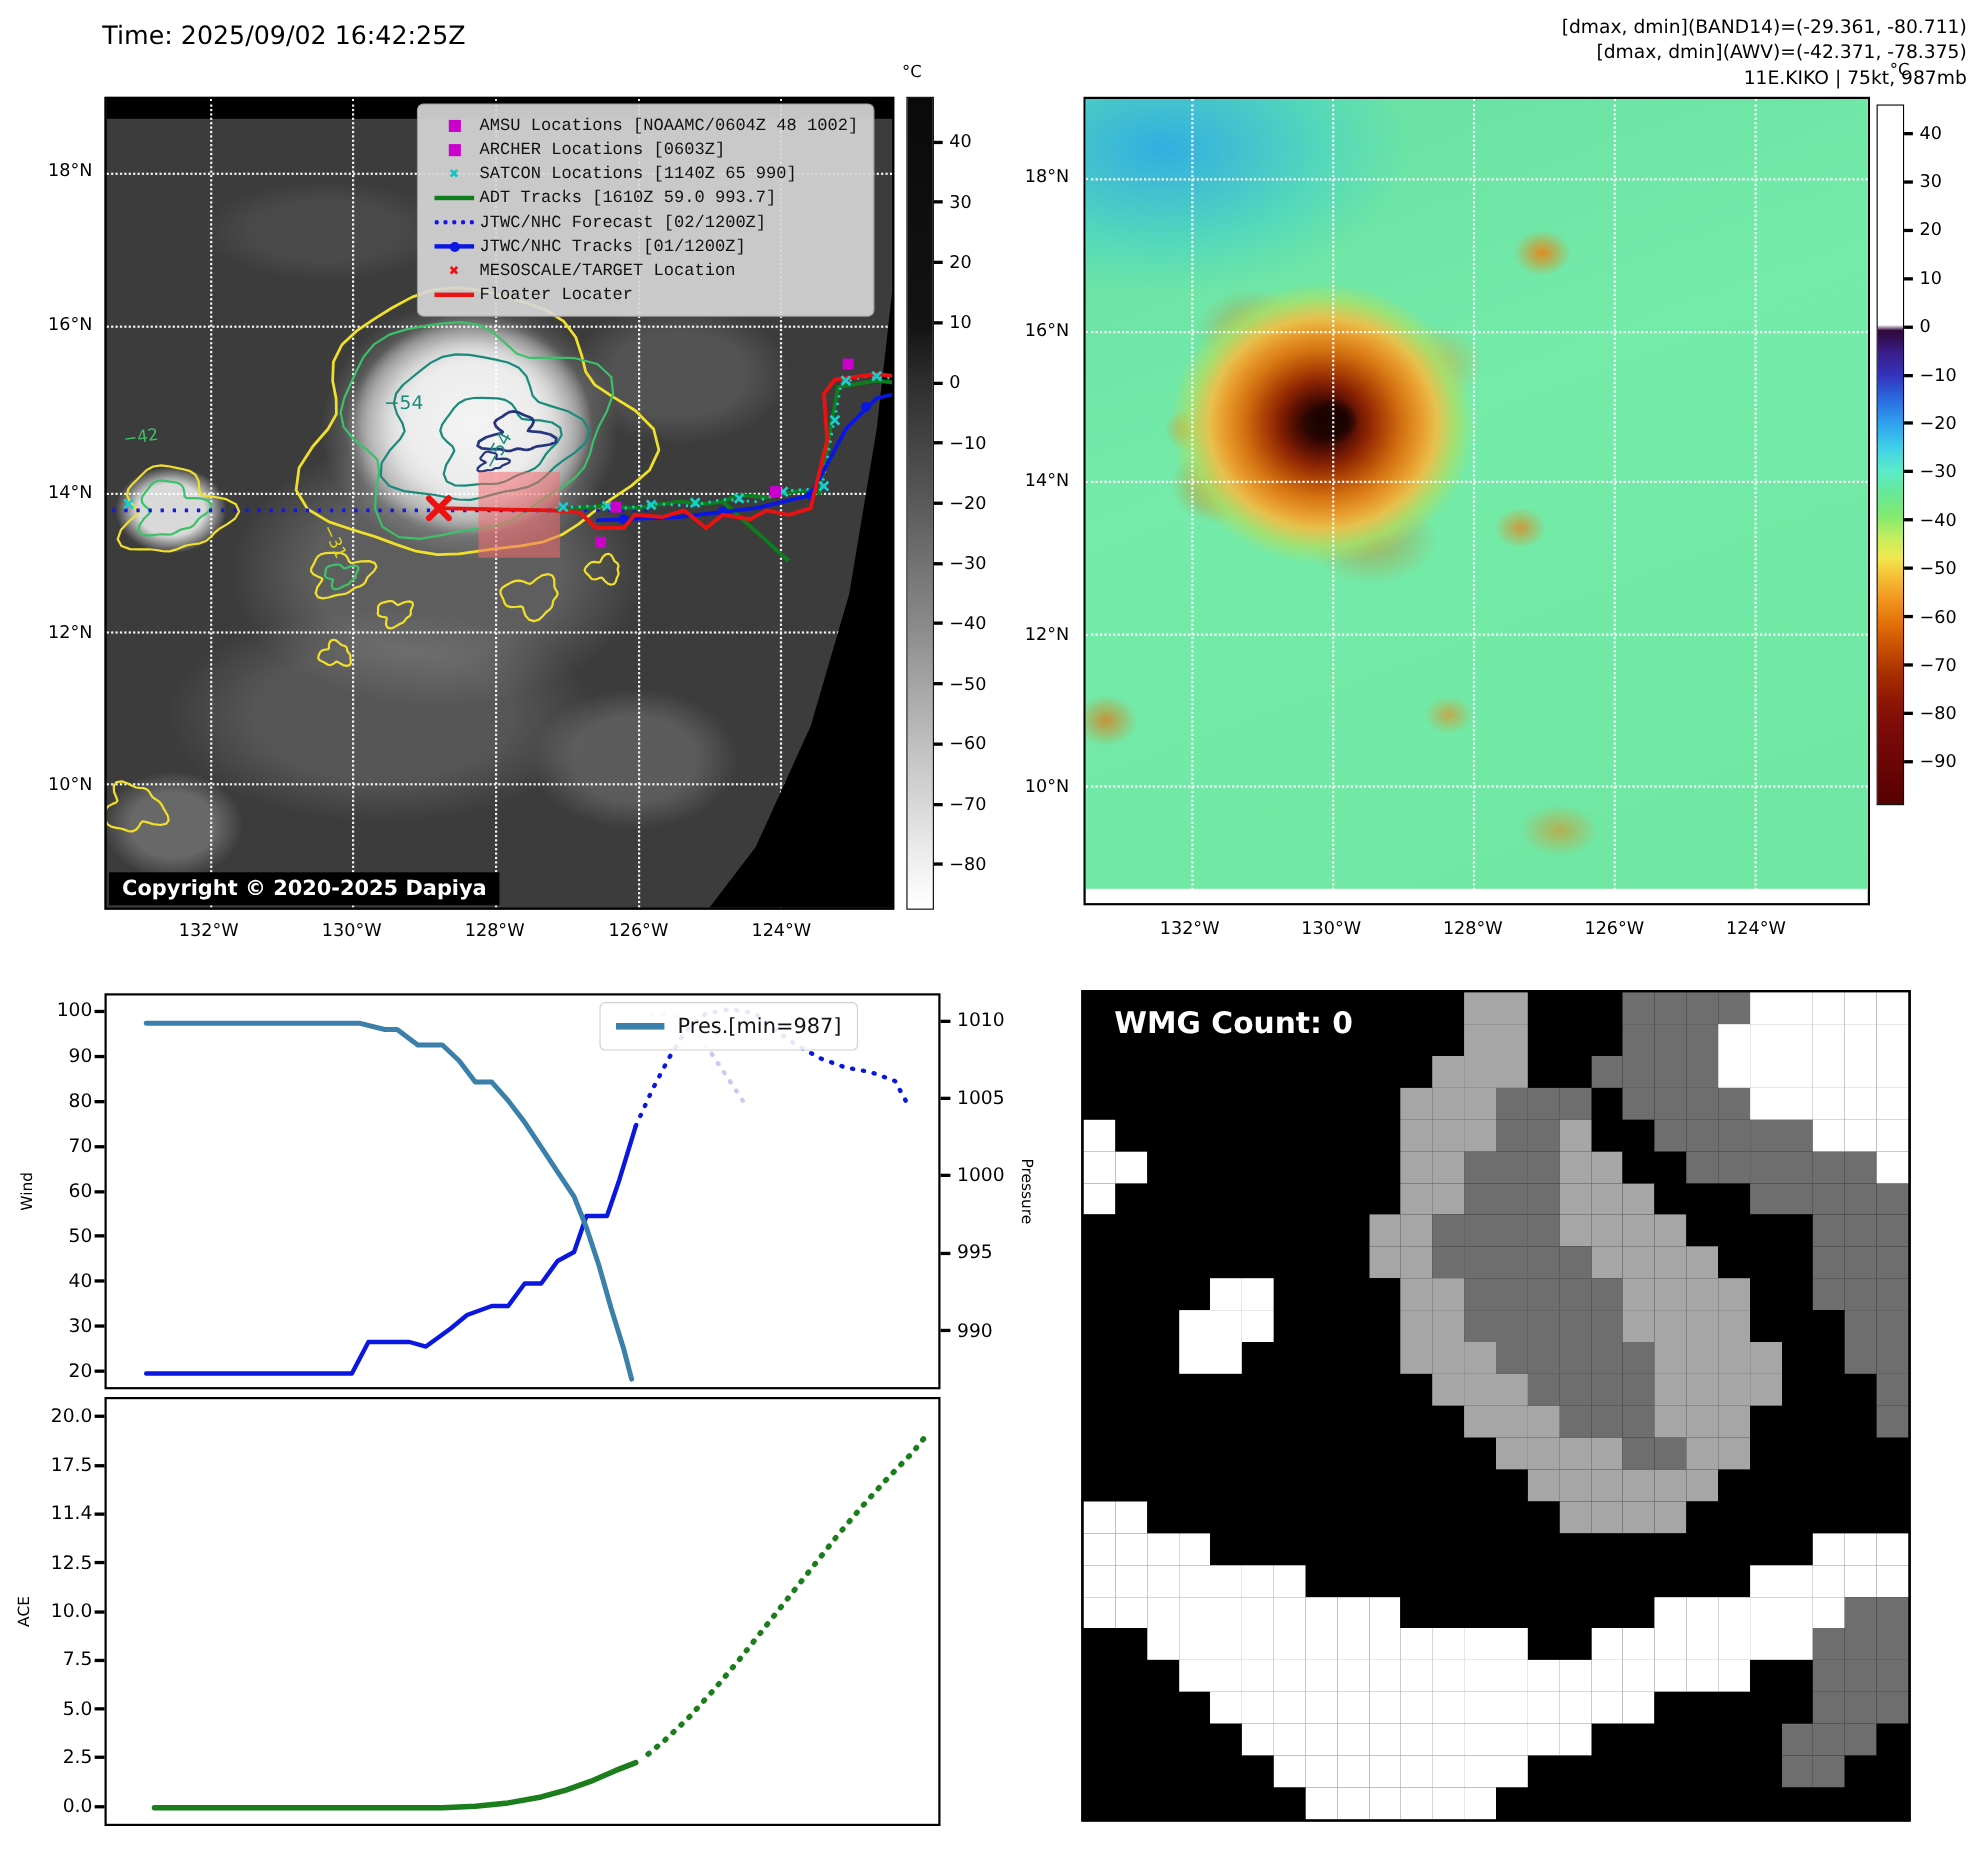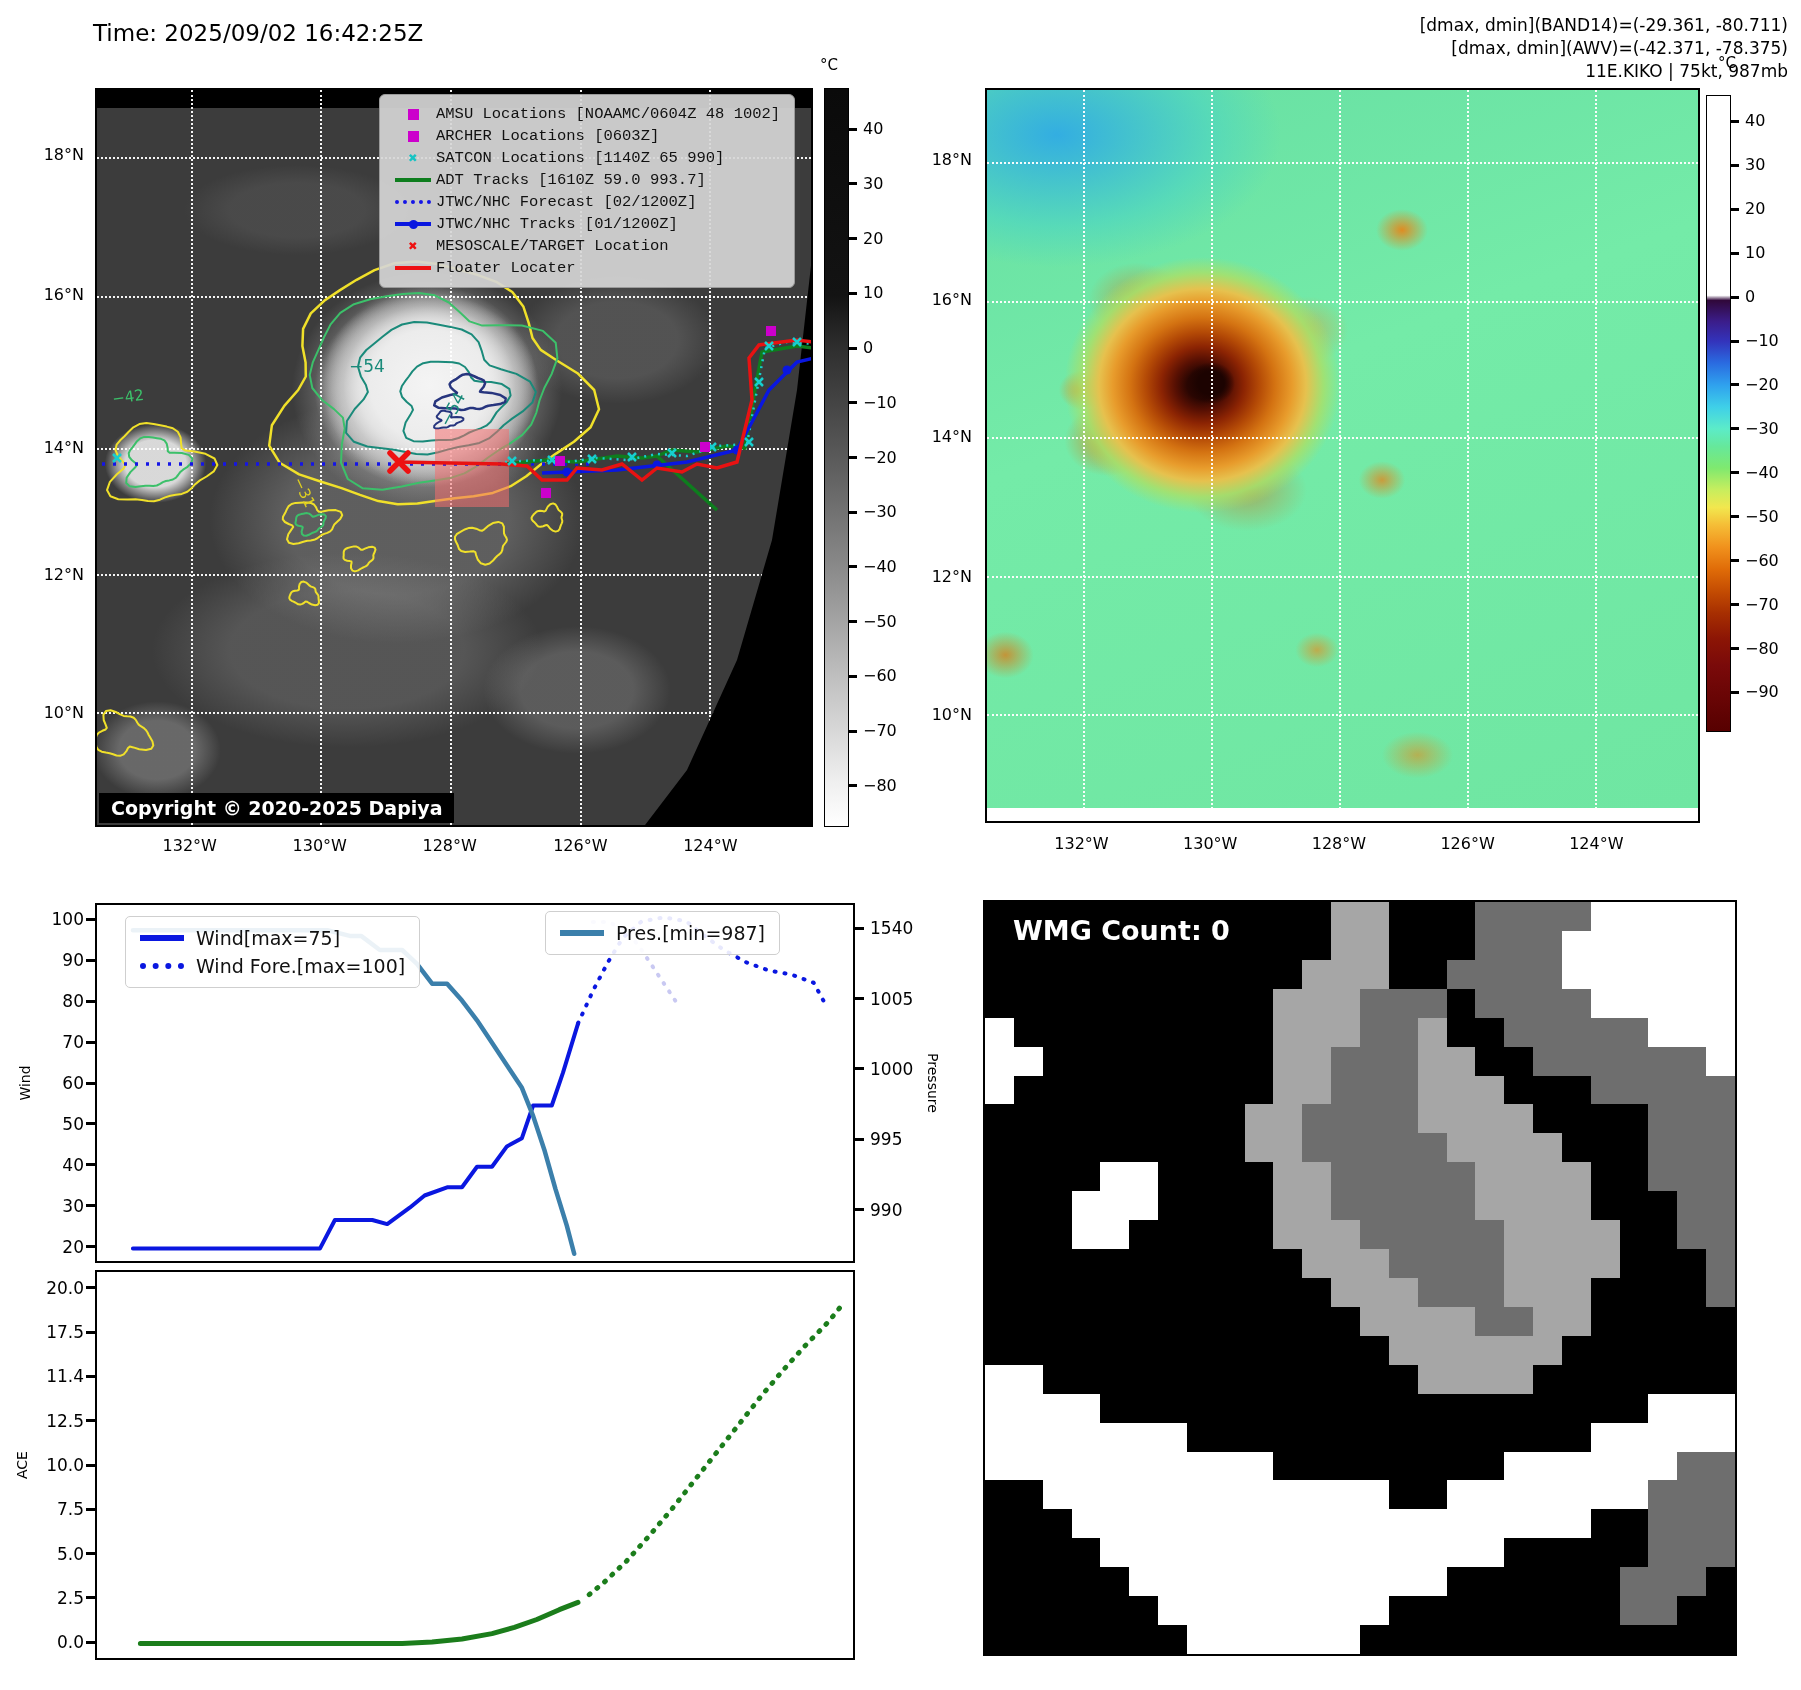--- a/index.html
+++ b/index.html
@@ -251,30 +251,20 @@
   </div>
 
   <div id="wind-yticks"></div>
   <div id="pres-yticks"></div>
   <div id="ace-yticks"></div>
 
   <div class="ylab rot270" style="left:-5px;top:1075px;width:60px;text-align:center;"><span id="wind-ylabel-t">Wind</span></div>
   <div class="ylab rot90" style="left:898px;top:1075px;width:70px;text-align:center;"><span id="pres-ylabel-t">Pressure</span></div>
   <div class="ylab rot270" style="left:-8px;top:1457px;width:60px;text-align:center;"><span id="ace-ylabel-t">ACE</span></div>
 
-  <div class="chartlegend" id="wind-legend" style="left:125px;top:916px;">
-      <div class="chartlegendrow">
-        <div class="clmark" style="border-top: 6px solid rgb(10, 23, 224);"></div>
-        <div>Wind[max=75]</div>
-      </div>
-      <div class="chartlegendrow">
-        <div class="clmark" style="border-top: 6px dotted rgb(10, 23, 224);"></div>
-        <div>Wind Fore.[max=100]</div>
-      </div>
-    </div>
   <div class="chartlegend" id="pres-legend" style="left:545px;top:911px;">
       <div class="chartlegendrow">
         <div class="clmark" style="border-top: 6px solid rgb(59, 127, 171);"></div>
         <div>Pres.[min=987]</div>
       </div>
     </div>
 
   <div class="panel" id="wmg-panel" style="left:983px;top:900px;width:754px;height:756px;background:#000;">
     <div id="wmg-grid">
         <div class="wmg-cell" style="background: rgb(0, 0, 0);"></div>
@@ -1043,21 +1033,21 @@
     <div class="ticklbl" style="top: 1073px; font-size: 17px; left: 28px; width: 56px; text-align: right;">60</div>
     <div class="tickmark" style="left: 86px; top: 1122.41px; width: 9px; height: 3px;"></div>
     <div class="ticklbl" style="top: 1113.91px; font-size: 17px; left: 28px; width: 56px; text-align: right;">50</div>
     <div class="tickmark" style="left: 86px; top: 1163.32px; width: 9px; height: 3px;"></div>
     <div class="ticklbl" style="top: 1154.82px; font-size: 17px; left: 28px; width: 56px; text-align: right;">40</div>
     <div class="tickmark" style="left: 86px; top: 1204.23px; width: 9px; height: 3px;"></div>
     <div class="ticklbl" style="top: 1195.73px; font-size: 17px; left: 28px; width: 56px; text-align: right;">30</div>
     <div class="tickmark" style="left: 86px; top: 1245.14px; width: 9px; height: 3px;"></div>
     <div class="ticklbl" style="top: 1236.64px; font-size: 17px; left: 28px; width: 56px; text-align: right;">20</div>
     <div class="tickmark" style="left: 855px; top: 926.812px; width: 9px; height: 3px;"></div>
-    <div class="ticklbl" style="top: 918.312px; font-size: 17px; left: 870px; width: 56px; text-align: left;">1540</div>
+    <div class="ticklbl" style="top: 918.312px; font-size: 17px; left: 870px; width: 56px; text-align: left;">1010</div>
     <div class="tickmark" style="left: 855px; top: 997.125px; width: 9px; height: 3px;"></div>
     <div class="ticklbl" style="top: 988.625px; font-size: 17px; left: 870px; width: 56px; text-align: left;">1005</div>
     <div class="tickmark" style="left: 855px; top: 1067.44px; width: 9px; height: 3px;"></div>
     <div class="ticklbl" style="top: 1058.94px; font-size: 17px; left: 870px; width: 56px; text-align: left;">1000</div>
     <div class="tickmark" style="left: 855px; top: 1137.75px; width: 9px; height: 3px;"></div>
     <div class="ticklbl" style="top: 1129.25px; font-size: 17px; left: 870px; width: 56px; text-align: left;">995</div>
     <div class="tickmark" style="left: 855px; top: 1208.06px; width: 9px; height: 3px;"></div>
     <div class="ticklbl" style="top: 1199.56px; font-size: 17px; left: 870px; width: 56px; text-align: left;">990</div>
     <div class="tickmark" style="left: 86px; top: 1286.23px; width: 9px; height: 3px;"></div>
     <div class="ticklbl" style="top: 1277.73px; font-size: 17px; left: 28px; width: 56px; text-align: right;">20.0</div>

